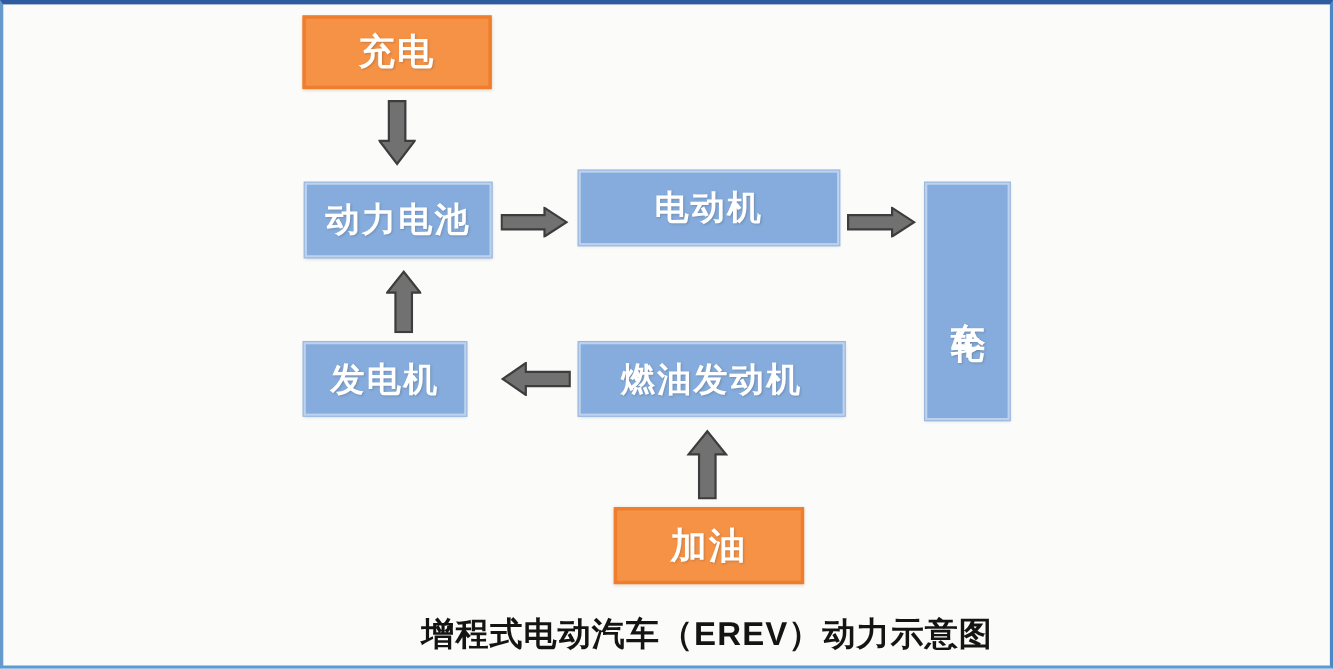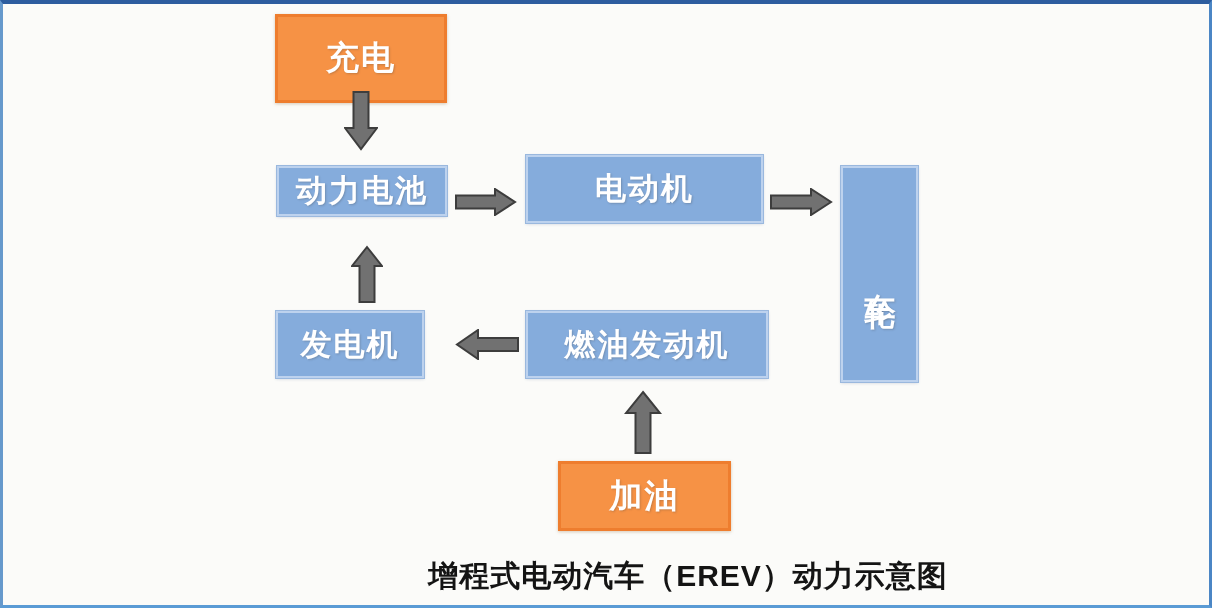--- a/index.html
+++ b/index.html
@@ -39,41 +39,41 @@
     box-shadow: 0 1px 3px rgba(150,110,60,0.35);
     font-size: 33px;
   }
   .node.component {
     background: #85acdc;
     border: 2px solid #bdd2ee;
     box-shadow: 0 0 0 1px #9ab8de, 0 1px 3px rgba(90,110,150,0.3);
     font-size: 31px;
   }
   
-  .n-charge    { left: 272px; top: 10px;  width: 172px; height: 89px; }
-  .n-battery   { left: 274px; top: 162px; width: 170px; height: 50px; }
+  .n-charge    { left: 272px; top: 10px;  width: 172px; height: 67px; }
+  .n-battery   { left: 274px; top: 162px; width: 170px; height: 68px; }
   .n-motor     { left: 523px; top: 151px; width: 237px; height: 68px; }
   .n-wheel     { left: 838px; top: 162px; width: 77px;  height: 216px;
                  writing-mode: vertical-rl; text-orientation: upright; letter-spacing: 6px; }
   .n-generator { left: 273px; top: 307px; width: 148px; height: 67px; }
   .n-engine    { left: 523px; top: 307px; width: 242px; height: 67px; }
   .n-refuel    { left: 555px; top: 457px; width: 173px; height: 70px; font-size: 34px; }
   .arrow { position: absolute; }
   .arrow polygon {
     fill: #717171;
     stroke: #3d3d3d;
     stroke-width: 2;
     stroke-linejoin: miter;
   }
   .caption {
     position: absolute;
     left: 380px;
     top: 552px;
     width: 610px;
-    text-align: center;
+    text-align: left;
     font-size: 30px;
     font-weight: bold;
     color: #141414;
     letter-spacing: 1px;
   }
 </style>
 </head>
 <body>
 
 <div class="frame">

